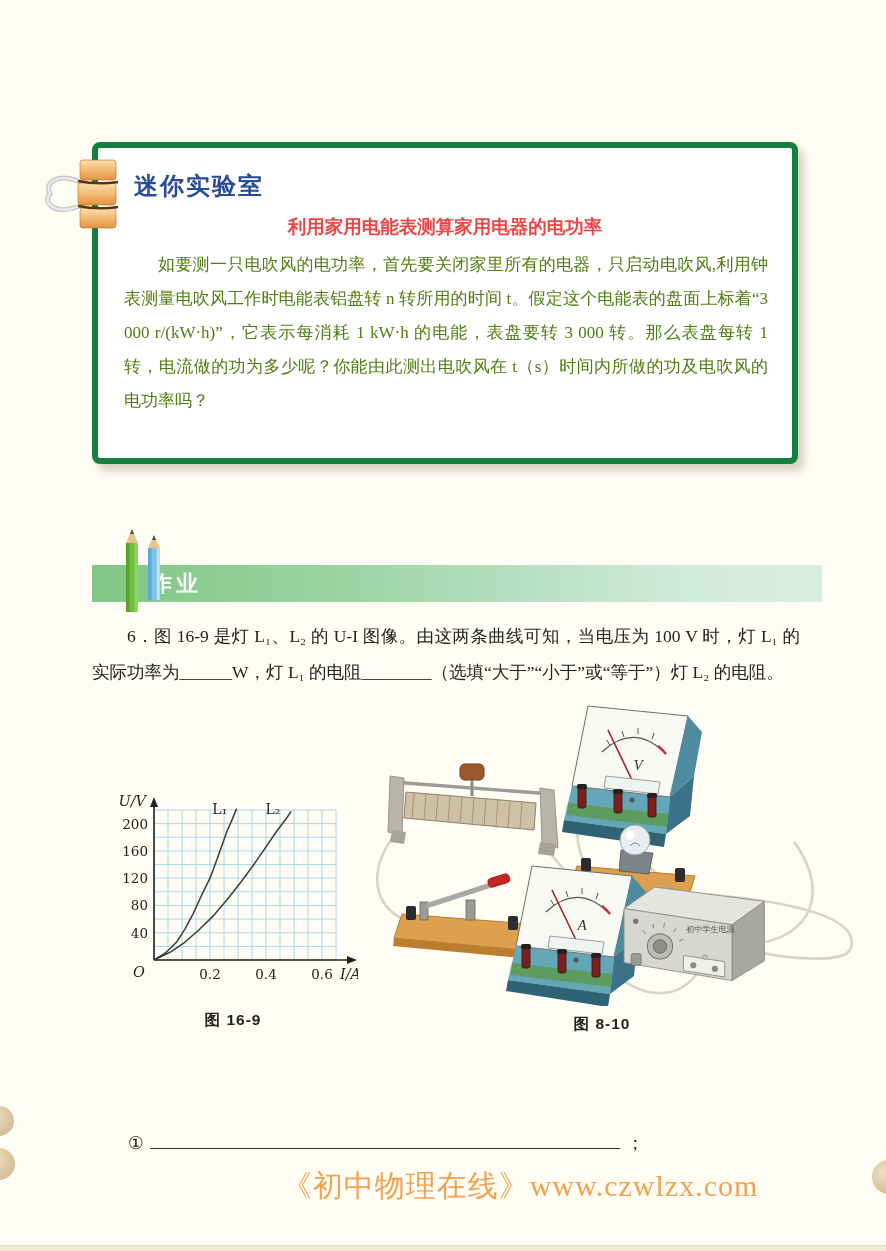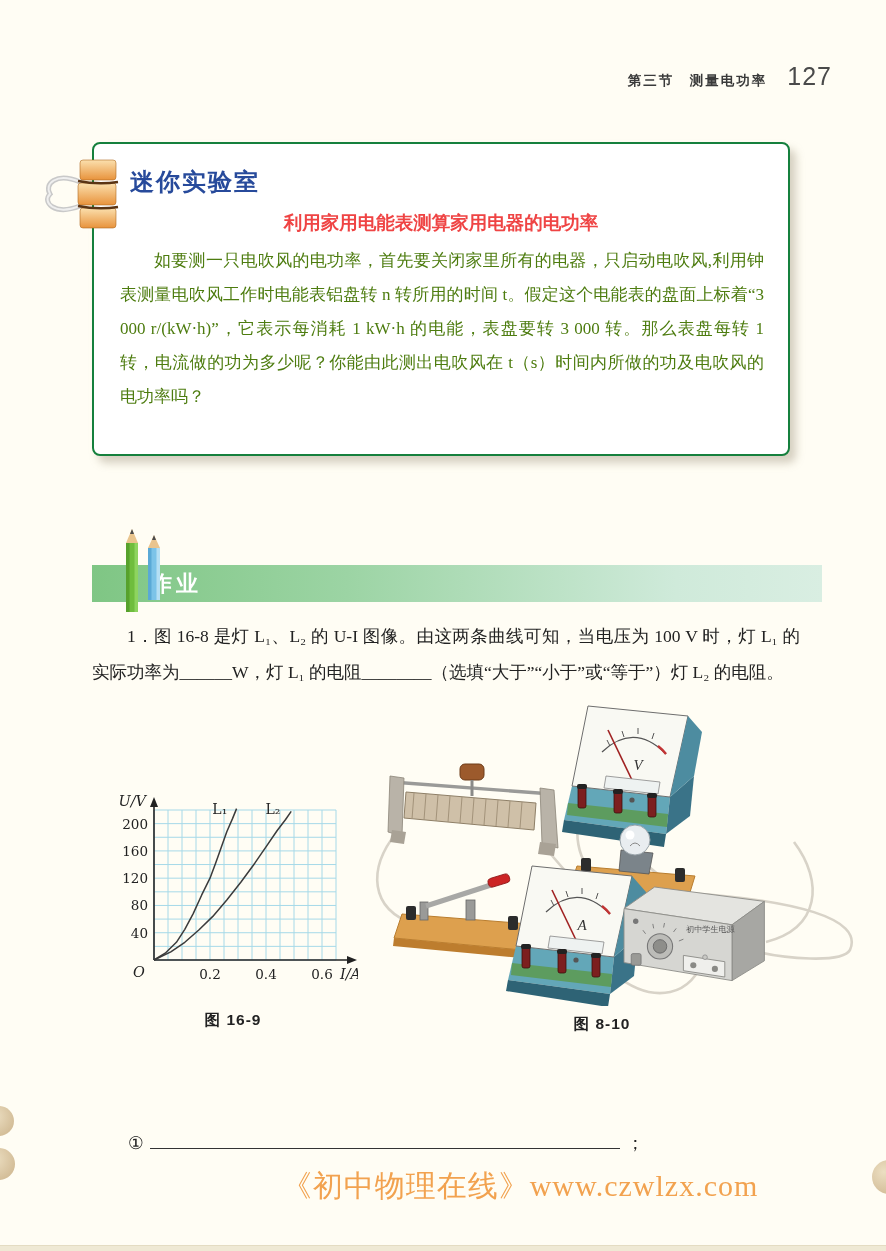--- a/index.html
+++ b/index.html
@@ -4,21 +4,21 @@
 <style>
   html,body{margin:0;padding:0;}
   #page{position:relative;width:886px;height:1251px;background:#fffdf4;overflow:hidden;
         font-family:"Liberation Serif","DejaVu Serif",serif;color:#222;}
   
   .hdr{position:absolute;top:62px;right:54px;display:flex;align-items:baseline;gap:20px;}
   .hdr-section{font-family:"Liberation Sans","DejaVu Sans",sans-serif;font-weight:bold;font-size:13.5px;color:#3a3a3a;letter-spacing:2px;}
   .hdr-page{font-family:"Liberation Sans","DejaVu Sans",sans-serif;font-size:25px;color:#4a4a4a;letter-spacing:1px;}
   
   .mlbox{position:absolute;left:92px;top:142px;width:694px;height:310px;background:#ffffff;
-         border:2px solid #15803d;border-radius:8px;box-shadow:6px 7px 9px rgba(150,140,115,.4);}
+         border:6px solid #15803d;border-radius:8px;box-shadow:6px 7px 9px rgba(150,140,115,.4);}
   .ml-title{position:absolute;left:36px;top:22px;font-family:"Liberation Sans","DejaVu Sans",sans-serif;
             font-weight:bold;font-size:24px;color:#274a9b;letter-spacing:2px;}
   .ml-sub{position:absolute;left:0;top:66px;width:100%;text-align:center;
           font-family:"Liberation Sans","DejaVu Sans",sans-serif;font-weight:bold;font-size:18.5px;color:#ef4444;}
   .ml-body{position:absolute;left:26px;right:24px;top:100px;font-size:17px;line-height:34px;
            text-align:justify;text-indent:2em;color:#4d7c0f;}
   .clip{position:absolute;left:40px;top:156px;z-index:5;}
   
   .banner{position:absolute;left:92px;top:565px;width:730px;height:37px;
           background:linear-gradient(to right,#7fc684 0%,#9cd4a4 35%,#cfeada 80%,#d9eee2 100%);}
@@ -42,24 +42,20 @@
       font-size:30px;color:#f2a24f;letter-spacing:1px;}
   
   .bubble{position:absolute;border-radius:50%;background:radial-gradient(circle at 35% 35%,#ecdfc2,#cbb28a);}
   .bottom-strip{position:absolute;left:0;bottom:0;width:100%;height:5px;background:#efe9d4;border-top:1px solid #e4dcc2;}
 </style>
 </head>
 <body>
 
 <div id="page">
 
-  <div class="hdr">
-    <span class="hdr-section">第三节　测量电功率</span>
-    <span class="hdr-page">127</span>
-  </div>
 
   <div class="mlbox">
     <div class="ml-title">迷你实验室</div>
     <div class="ml-sub">利用家用电能表测算家用电器的电功率</div>
     <div class="ml-body">如要测一只电吹风的电功率，首先要关闭家里所有的电器，只启动电吹风,利用钟表测量电吹风工作时电能表铝盘转 n 转所用的时间 t。假定这个电能表的盘面上标着“3 000 r/(kW·h)”，它表示每消耗 1 kW·h 的电能，表盘要转 3 000 转。那么表盘每转 1 转，电流做的功为多少呢？你能由此测出电吹风在 t（s）时间内所做的功及电吹风的电功率吗？</div>
   </div>
 
   <svg class="clip" width="80" height="82" viewBox="0 0 80 82">
     <defs>
       <linearGradient id="og" x1="0" y1="0" x2="0" y2="1">
@@ -85,21 +81,21 @@
     <rect x="8" y="17" width="12" height="69" fill="#6fbd3d"></rect>
     <rect x="8" y="17" width="3.5" height="69" fill="#57a12c"></rect>
     <rect x="16.5" y="17" width="3.5" height="69" fill="#8ed45f"></rect>
     <polygon points="30,22 36,9 42,22" fill="#e9c48d"></polygon>
     <polygon points="34,14 36,9 38,14" fill="#4c4c4c"></polygon>
     <rect x="30" y="22" width="12" height="52" fill="#7cc3e8"></rect>
     <rect x="30" y="22" width="3.5" height="52" fill="#5aa9d6"></rect>
     <rect x="38.5" y="22" width="3.5" height="52" fill="#b5dff4"></rect>
   </svg>
 
-  <div class="q" id="q1">1．图 16-8 是灯 L₁、L₂ 的 U-I 图像。由这两条曲线可知，当电压为 100 V 时，灯 L₁ 的实际功率为______W，灯 L₁ 的电阻________（选填“大于”“小于”或“等于”）灯 L₂ 的电阻。</div>
+  <div class="q" id="q1">6．图 16-9 是灯 L₁、L₂ 的 U-I 图像。由这两条曲线可知，当电压为 100 V 时，灯 L₁ 的实际功率为______W，灯 L₁ 的电阻________（选填“大于”“小于”或“等于”）灯 L₂ 的电阻。</div>
 
   <div class="fig9wrap">
     <svg id="fig9-svg" width="250" height="212" viewBox="0 0 250 212">
         <line x1="46" y1="170" x2="46" y2="20" stroke="#a6d9e8" stroke-width="1"></line>
         <line x1="60" y1="170" x2="60" y2="20" stroke="#a6d9e8" stroke-width="1"></line>
         <line x1="74" y1="170" x2="74" y2="20" stroke="#a6d9e8" stroke-width="1"></line>
         <line x1="88" y1="170" x2="88" y2="20" stroke="#a6d9e8" stroke-width="1"></line>
         <line x1="102" y1="170" x2="102" y2="20" stroke="#a6d9e8" stroke-width="1"></line>
         <line x1="116" y1="170" x2="116" y2="20" stroke="#a6d9e8" stroke-width="1"></line>
         <line x1="130" y1="170" x2="130" y2="20" stroke="#a6d9e8" stroke-width="1"></line>

